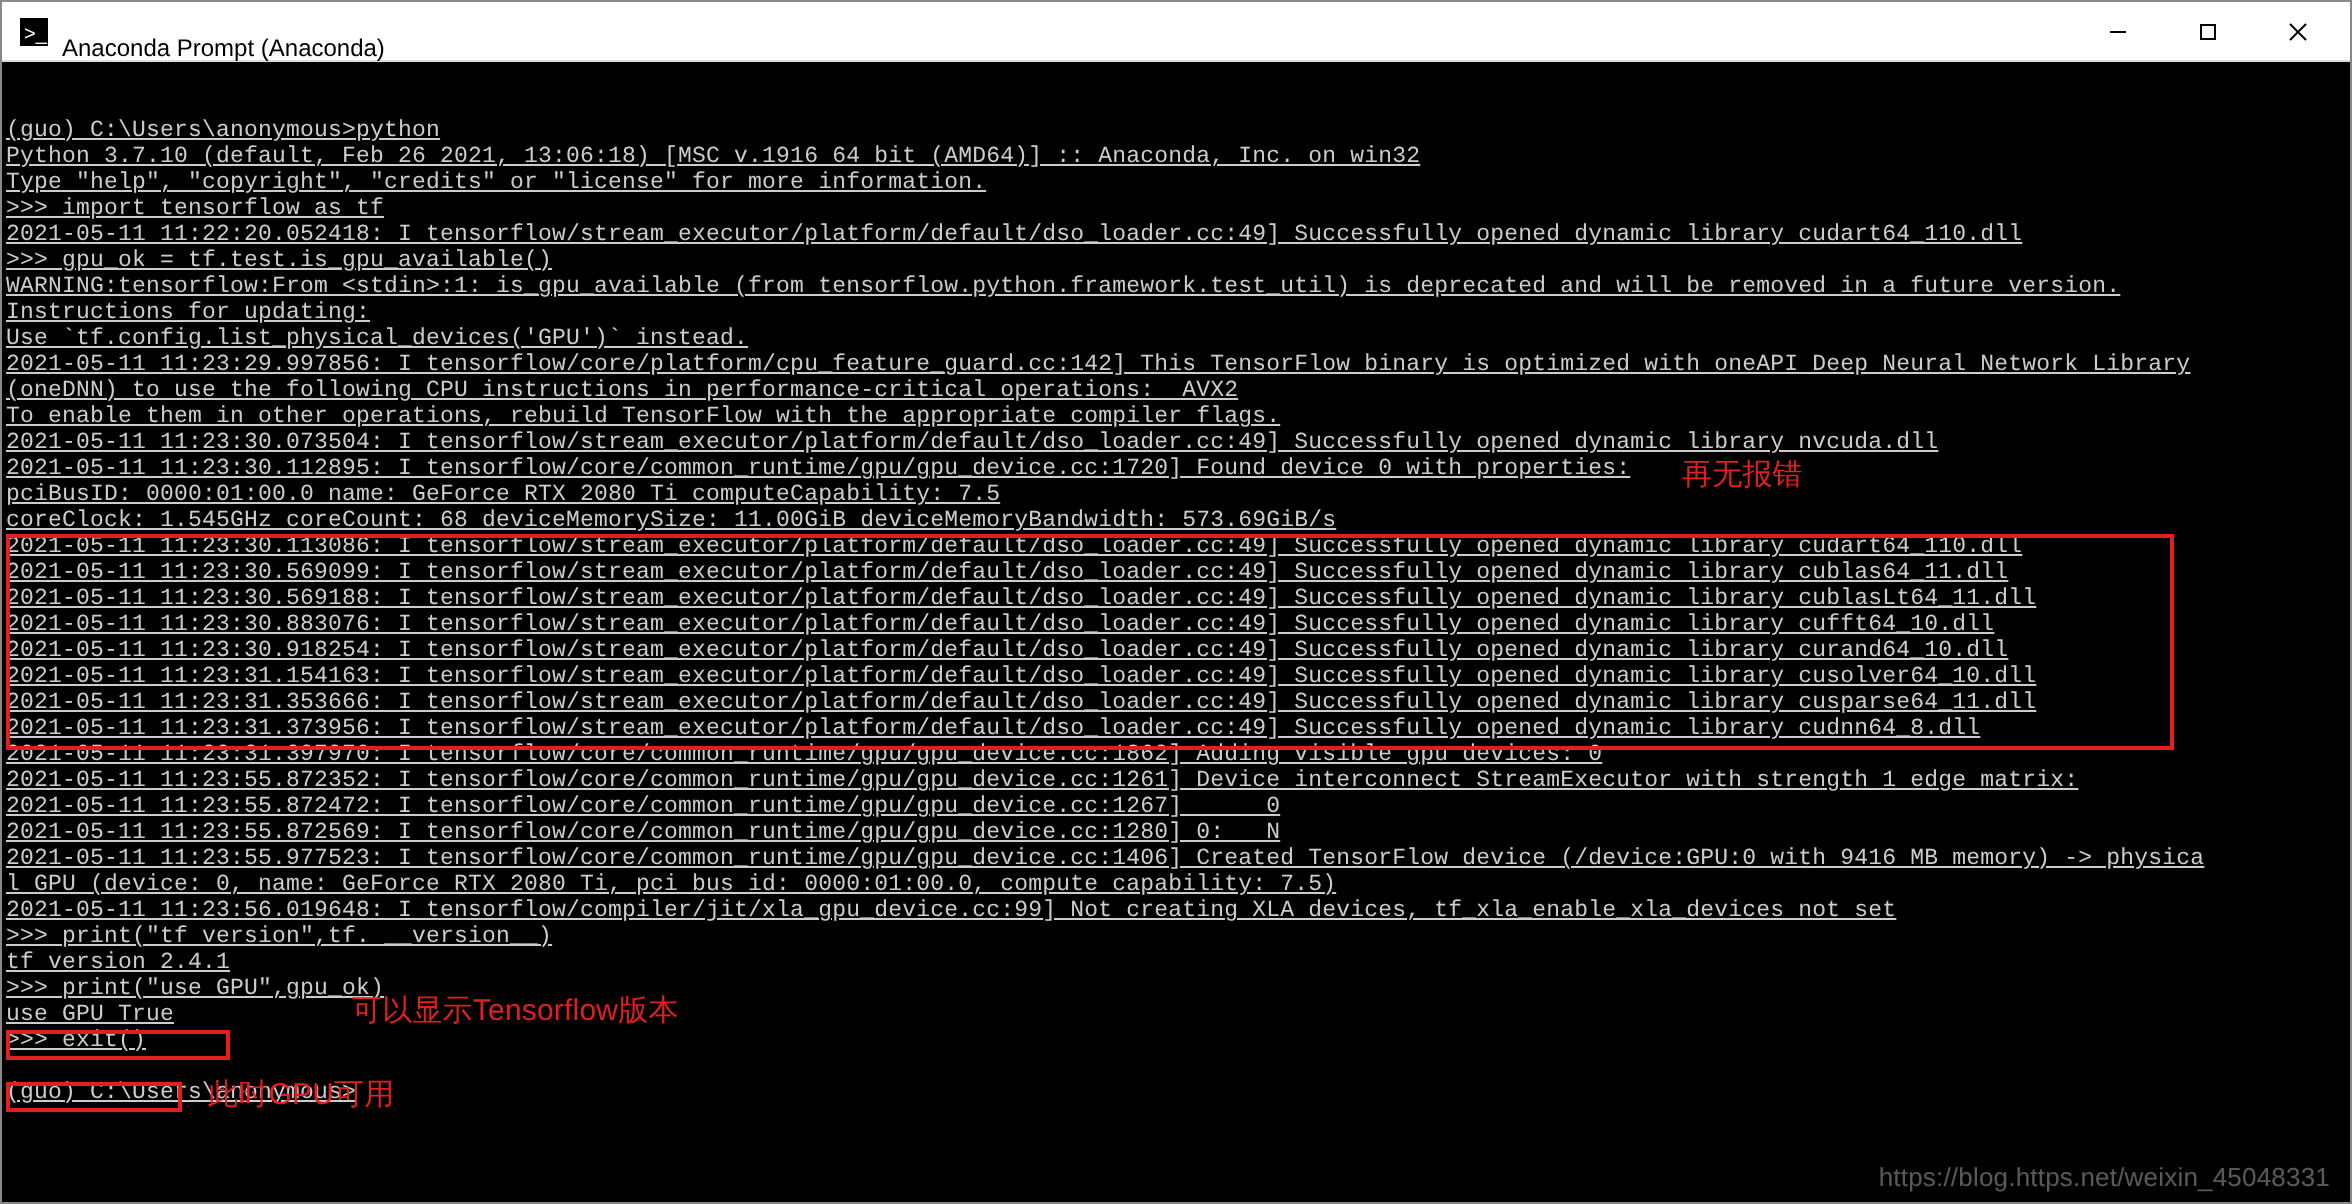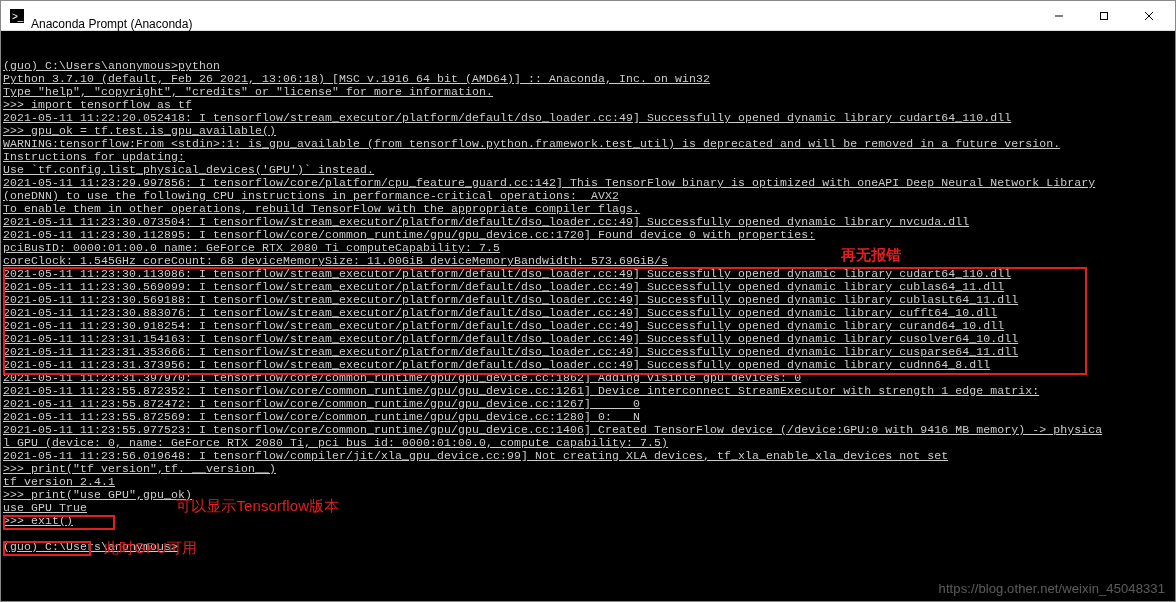--- a/index.html
+++ b/index.html
@@ -121,23 +121,23 @@
           <line x1="9" y1="1" x2="1" y2="9" stroke="#000" stroke-width="1"></line>
         </svg>
     </div>
   </div>
 
   <div class="terminal">
     <div class="terminal-inner" id="term-inner"><span class="line">(guo) C:\Users\anonymous&gt;python</span><span class="line">Python 3.7.10 (default, Feb 26 2021, 13:06:18) [MSC v.1916 64 bit (AMD64)] :: Anaconda, Inc. on win32</span><span class="line">Type "help", "copyright", "credits" or "license" for more information.</span><span class="line">&gt;&gt;&gt; import tensorflow as tf</span><span class="line">2021-05-11 11:22:20.052418: I tensorflow/stream_executor/platform/default/dso_loader.cc:49] Successfully opened dynamic library cudart64_110.dll</span><span class="line">&gt;&gt;&gt; gpu_ok = tf.test.is_gpu_available()</span><span class="line">WARNING:tensorflow:From &lt;stdin&gt;:1: is_gpu_available (from tensorflow.python.framework.test_util) is deprecated and will be removed in a future version.</span><span class="line">Instructions for updating:</span><span class="line">Use `tf.config.list_physical_devices('GPU')` instead.</span><span class="line">2021-05-11 11:23:29.997856: I tensorflow/core/platform/cpu_feature_guard.cc:142] This TensorFlow binary is optimized with oneAPI Deep Neural Network Library</span><span class="line">(oneDNN) to use the following CPU instructions in performance-critical operations:  AVX2</span><span class="line">To enable them in other operations, rebuild TensorFlow with the appropriate compiler flags.</span><span class="line">2021-05-11 11:23:30.073504: I tensorflow/stream_executor/platform/default/dso_loader.cc:49] Successfully opened dynamic library nvcuda.dll</span><span class="line">2021-05-11 11:23:30.112895: I tensorflow/core/common_runtime/gpu/gpu_device.cc:1720] Found device 0 with properties:</span><span class="line">pciBusID: 0000:01:00.0 name: GeForce RTX 2080 Ti computeCapability: 7.5</span><span class="line">coreClock: 1.545GHz coreCount: 68 deviceMemorySize: 11.00GiB deviceMemoryBandwidth: 573.69GiB/s</span><span class="line">2021-05-11 11:23:30.113086: I tensorflow/stream_executor/platform/default/dso_loader.cc:49] Successfully opened dynamic library cudart64_110.dll</span><span class="line">2021-05-11 11:23:30.569099: I tensorflow/stream_executor/platform/default/dso_loader.cc:49] Successfully opened dynamic library cublas64_11.dll</span><span class="line">2021-05-11 11:23:30.569188: I tensorflow/stream_executor/platform/default/dso_loader.cc:49] Successfully opened dynamic library cublasLt64_11.dll</span><span class="line">2021-05-11 11:23:30.883076: I tensorflow/stream_executor/platform/default/dso_loader.cc:49] Successfully opened dynamic library cufft64_10.dll</span><span class="line">2021-05-11 11:23:30.918254: I tensorflow/stream_executor/platform/default/dso_loader.cc:49] Successfully opened dynamic library curand64_10.dll</span><span class="line">2021-05-11 11:23:31.154163: I tensorflow/stream_executor/platform/default/dso_loader.cc:49] Successfully opened dynamic library cusolver64_10.dll</span><span class="line">2021-05-11 11:23:31.353666: I tensorflow/stream_executor/platform/default/dso_loader.cc:49] Successfully opened dynamic library cusparse64_11.dll</span><span class="line">2021-05-11 11:23:31.373956: I tensorflow/stream_executor/platform/default/dso_loader.cc:49] Successfully opened dynamic library cudnn64_8.dll</span><span class="line">2021-05-11 11:23:31.397970: I tensorflow/core/common_runtime/gpu/gpu_device.cc:1862] Adding visible gpu devices: 0</span><span class="line">2021-05-11 11:23:55.872352: I tensorflow/core/common_runtime/gpu/gpu_device.cc:1261] Device interconnect StreamExecutor with strength 1 edge matrix:</span><span class="line">2021-05-11 11:23:55.872472: I tensorflow/core/common_runtime/gpu/gpu_device.cc:1267]      0</span><span class="line">2021-05-11 11:23:55.872569: I tensorflow/core/common_runtime/gpu/gpu_device.cc:1280] 0:   N</span><span class="line">2021-05-11 11:23:55.977523: I tensorflow/core/common_runtime/gpu/gpu_device.cc:1406] Created TensorFlow device (/device:GPU:0 with 9416 MB memory) -&gt; physica</span><span class="line">l GPU (device: 0, name: GeForce RTX 2080 Ti, pci bus id: 0000:01:00.0, compute capability: 7.5)</span><span class="line">2021-05-11 11:23:56.019648: I tensorflow/compiler/jit/xla_gpu_device.cc:99] Not creating XLA devices, tf_xla_enable_xla_devices not set</span><span class="line">&gt;&gt;&gt; print("tf version",tf. __version__)</span><span class="line">tf version 2.4.1</span><span class="line">&gt;&gt;&gt; print("use GPU",gpu_ok)</span><span class="line">use GPU True</span><span class="line">&gt;&gt;&gt; exit()</span><span class="line"></span><span class="line">(guo) C:\Users\anonymous&gt;</span></div>
 
     
     <div class="red-box" style="left:2px; top:236px; width:1084px; height:108px;"></div>
-    <div class="red-ann" style="left:840px; top:217px;font-weight:bold;">再无报错</div>
+    <div class="red-ann" style="left:840px; top:200px;">再无报错</div>
 
     <div class="red-box" style="left:2px; top:484px; width:112px; height:15px;"></div>
     <div class="red-ann" style="left:175px; top:468px;">可以显示Tensorflow版本</div>
 
     <div class="red-box" style="left:2px; top:510px; width:88px; height:15px;"></div>
     <div class="red-ann" style="left:103px; top:510px;text-align:center;">此时GPU可用</div>
 
-    <div class="watermark">https://blog.other.net/weixin_45048331</div>
+    <div class="watermark">https://blog.https.net/weixin_45048331</div>
   </div>
 </div>
 
 </body></html>

